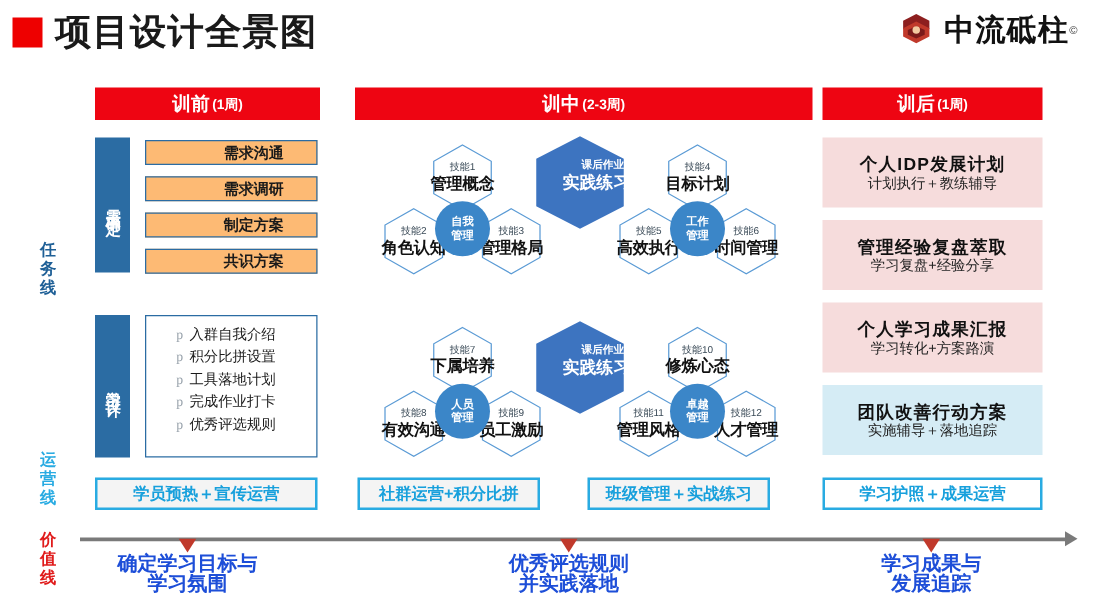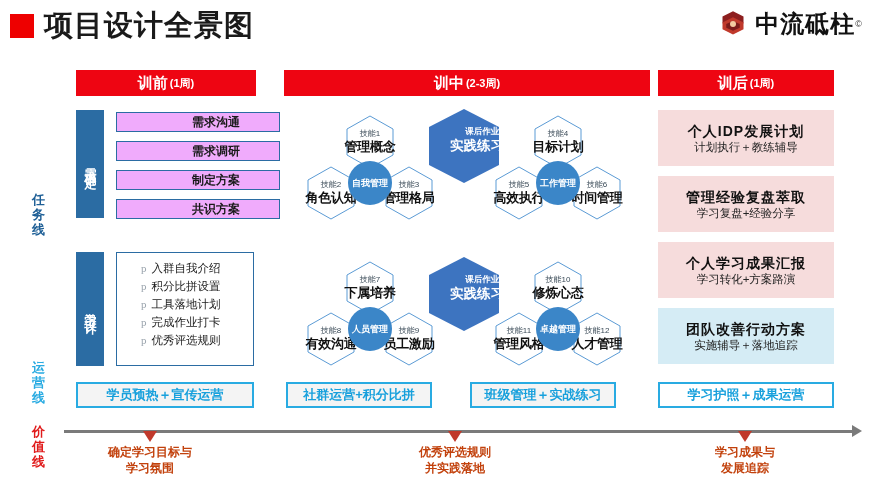--- a/index.html
+++ b/index.html
@@ -51,22 +51,22 @@
     background: #2b6ca3; color: #fff;
     font-size: 12px; font-weight: bold; line-height: 17px;
     text-align: center; display: flex; align-items: center; justify-content: center;
     letter-spacing: 0px;
   }
   .vtab-inner { writing-mode: vertical-rl; letter-spacing: 3px; }
   .vtab-need  { left: 76px; top: 110px; height: 108px; }
   .vtab-learn { left: 76px; top: 252px; height: 114px; }
 
   .need-box {
-    position: absolute; left: 116px; width: 164px; height: 20px;
-    border: 1px solid #2b6ca3; background: #f0abfc;
+    position: absolute; left: 116px; width: 138px; height: 20px;
+    border: 1px solid #2b6ca3; background: #fdba74;
     display: flex; align-items: center; justify-content: center;
     font-size: 12px; font-weight: bold; color: #1a1a1a; padding-left: 36px;
   }
   .need-box.n0 { top: 112px; }
   .need-box.n1 { top: 141px; }
   .need-box.n2 { top: 170px; }
   .need-box.n3 { top: 199px; }
 
   .learn-box {
     position: absolute; left: 116px; top: 252px; width: 138px; height: 114px;
@@ -88,21 +88,21 @@
   .hex-num { font-size: 8px; color: #3a4a57; line-height: 10px; }
   .hex-name { font-size: 13px; font-weight: bold; color: #111; line-height: 15px; letter-spacing: -0.2px; }
 
   .hex-top  { left: 43px; top: 17px; }
   .hex-bl   { left: 4px;  top: 68px; }
   .hex-br   { left: 82px; top: 68px; }
 
   .hub {
     position: absolute; left: 58px; top: 49px; width: 44px; height: 44px;
     border-radius: 50%; background: #3b86c8;
-    display: flex; align-items: center; justify-content: center;
+    display: flex; flex-direction: column; align-items: center; justify-content: center;
     color: #fff; font-size: 9px; font-weight: bold; line-height: 11px;
   }
 
   
   .hw { position: absolute; width: 80px; height: 76px; }
   .hw-1 { left: 424px; top: 108px; }
   .hw-2 { left: 424px; top: 256px; }
   .hw-txt {
     position: absolute; left: 0; top: 18px; width: 80px;
     text-align: right; color: #fff;
@@ -142,21 +142,21 @@
     width: 0; height: 0; border-left: 10px solid #7a7a7a;
     border-top: 6px solid transparent; border-bottom: 6px solid transparent;
   }
   .tl-mark {
     position: absolute; top: 431px; width: 0; height: 0;
     border-left: 7px solid transparent; border-right: 7px solid transparent;
     border-top: 11px solid #c0392b;
   }
   .tl-text {
     position: absolute; top: 444px; text-align: center;
-    font-size: 12px; font-weight: bold; color: #c2410c; line-height: 16px;
+    font-size: 16px; font-weight: bold; color: #1d4ed8; line-height: 16px;
     width: 160px;
   }
   .tl0-m { left: 143px; } .tl0-t { left: 70px; }
   .tl1-m { left: 448px; } .tl1-t { left: 375px; }
   .tl2-m { left: 738px; } .tl2-t { left: 665px; }
 </style>
 </head>
 <body>
 
 <div class="header">

